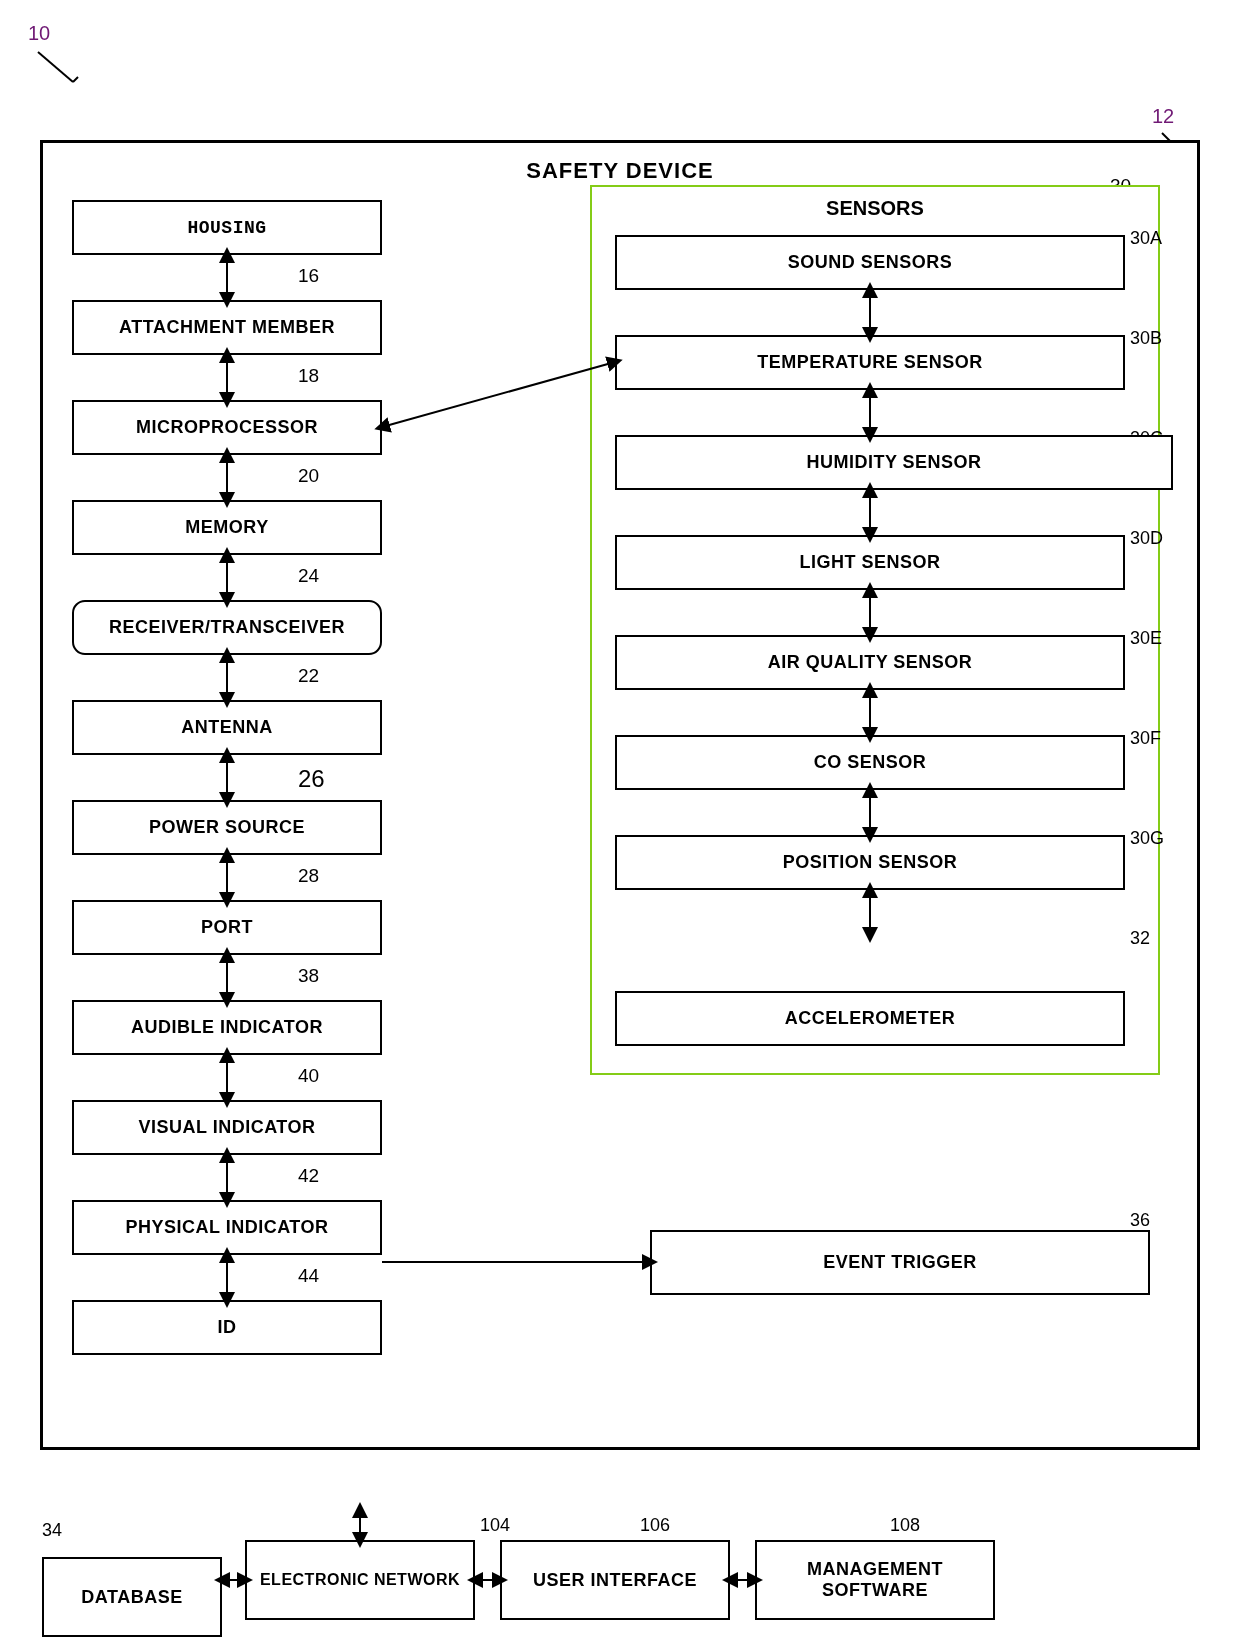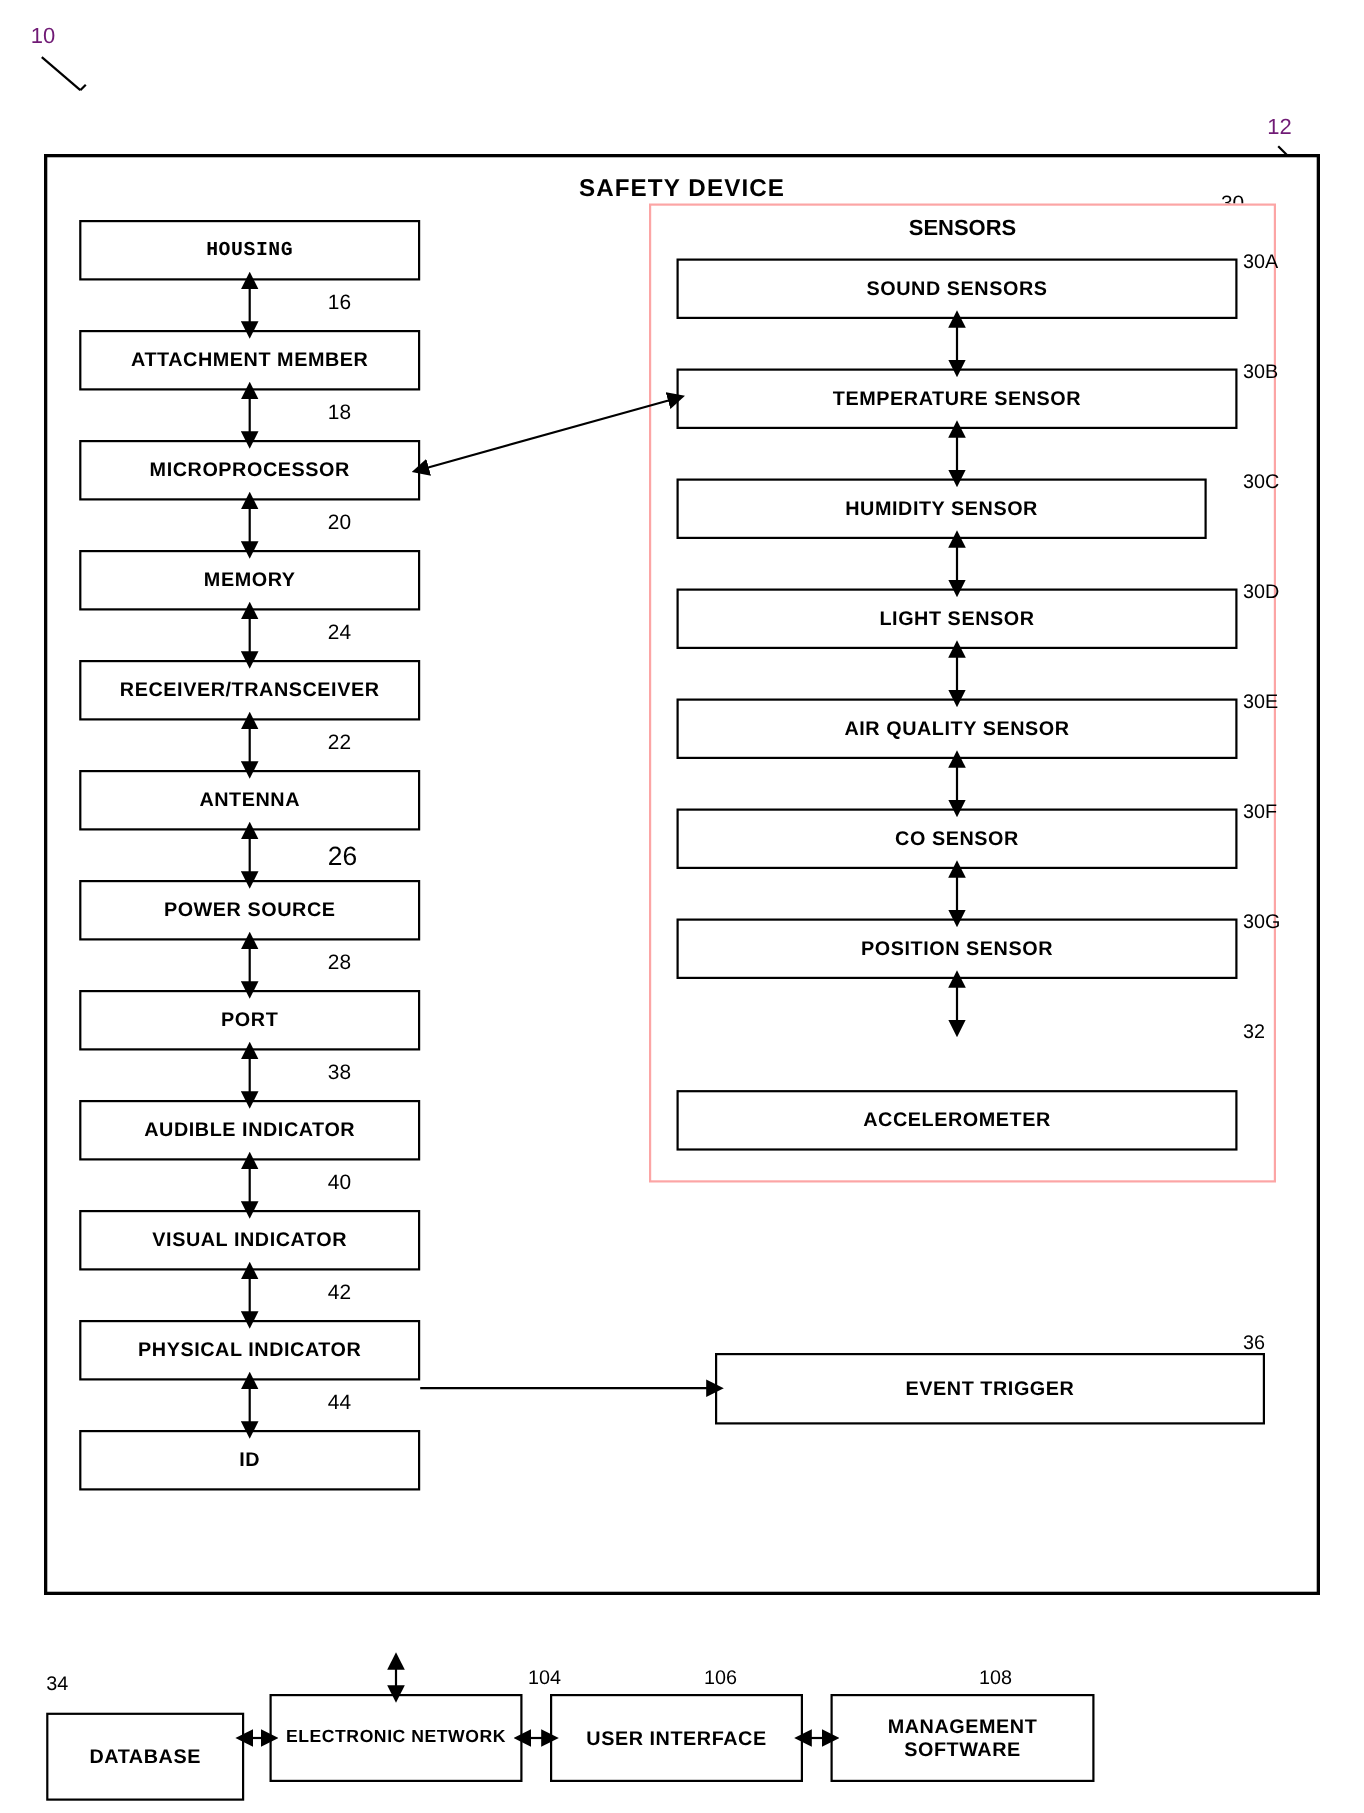--- a/index.html
+++ b/index.html
@@ -103,21 +103,21 @@
   </div>
 
   <div class="box" style="top:500px; left:72px; width:310px; height:55px;">
     <span>MEMORY</span>
   </div>
 
   <div style="position:absolute; top:565px; left:298px; font-size:19px;">
     <span>24</span>
   </div>
 
-  <div class="box" style="top:600px; left:72px; width:310px; height:55px;">
+  <div class="box" style="top:600px; left:72px; width:310px; height:55px;border-radius:13px;">
     <span>RECEIVER/TRANSCEIVER</span>
   </div>
 
   <div style="position:absolute; top:665px; left:298px; font-size:19px;">
     <span>22</span>
   </div>
 
   <div class="box" style="top:700px; left:72px; width:310px; height:55px;">
     <span>ANTENNA</span>
   </div>
@@ -167,21 +167,21 @@
   </div>
 
   <div class="box" style="top:1300px; left:72px; width:310px; height:55px;">
     <span>ID</span>
   </div>
 
   <div style="position:absolute; top:175px; left:1110px; font-size:19px;">
     <span>30</span>
   </div>
 
-  <div style="position:absolute; top:185px; left:590px; width:570px; height:890px; border:2px solid #fca5a5; background:#fff;">
+  <div style="position:absolute; top:185px; left:590px; width:570px; height:890px; border:2px solid #84cc16; background:#fff;">
     <div style="position:absolute; top:10px; left:0; width:100%; text-align:center; font-size:20px; font-weight:bold;">SENSORS</div>
   </div>
 
   <div style="position:absolute; top:228px; left:1130px; font-size:18px;">
     <span>30A</span>
   </div>
 
   <div class="box" style="top:235px; left:615px; width:510px; height:55px;">
     <span>SOUND SENSORS</span>
   </div>
@@ -191,21 +191,21 @@
   </div>
 
   <div class="box" style="top:335px; left:615px; width:510px; height:55px;">
     <span>TEMPERATURE SENSOR</span>
   </div>
 
   <div style="position:absolute; top:428px; left:1130px; font-size:18px;">
     <span>30C</span>
   </div>
 
-  <div class="box" style="top:435px; left:615px; width:482px; height:55px;">
+  <div class="box" style="top:435px; left:615px; width:558px; height:55px;">
     <span>HUMIDITY SENSOR</span>
   </div>
 
   <div style="position:absolute; top:528px; left:1130px; font-size:18px;">
     <span>30D</span>
   </div>
 
   <div class="box" style="top:535px; left:615px; width:510px; height:55px;">
     <span>LIGHT SENSOR</span>
   </div>

